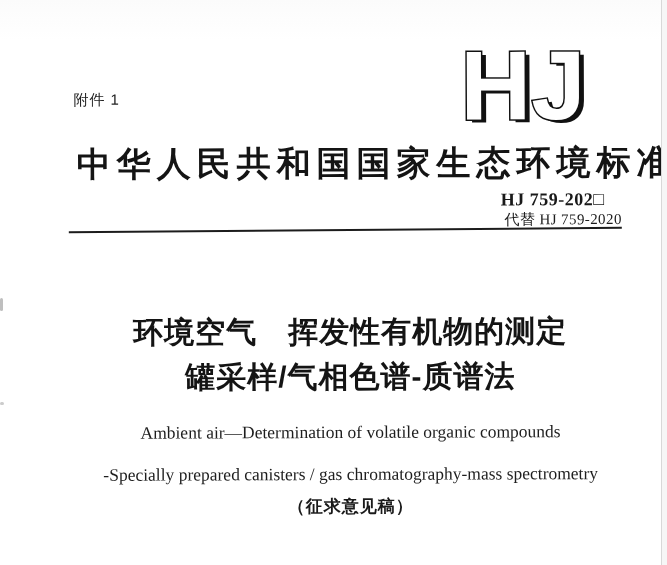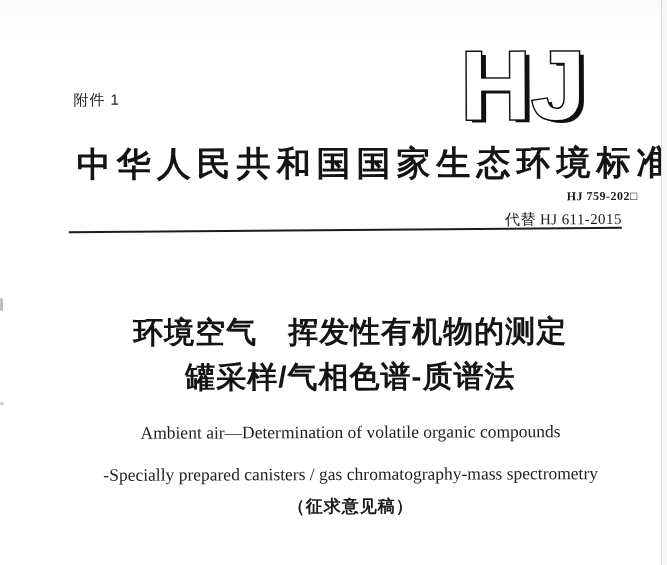--- a/index.html
+++ b/index.html
@@ -21,23 +21,23 @@
   .logo{position:absolute;left:451px;top:30px;width:150px;height:102px;}
 
   .org-heading{
     position:absolute;left:77px;top:141px;
     font-family:"Liberation Serif",serif;
     font-size:34px;font-weight:700;letter-spacing:6px;
     white-space:nowrap;color:#141414;
   }
 
   .std-number{
-    position:absolute;right:29px;top:190px;
+    position:absolute;right:62px;top:190px;
     font-family:"Liberation Serif",serif;
-    font-size:12px;font-weight:600;letter-spacing:0.5px;color:#191919;
+    font-size:18px;font-weight:600;letter-spacing:0.5px;color:#191919;
     white-space:nowrap;
   }
   .replaces-note{
     position:absolute;right:45px;top:211px;
     font-family:"Liberation Serif",serif;
     font-size:15px;font-weight:500;color:#1d1d1d;
     white-space:nowrap;letter-spacing:0.4px;
   }
   .header-rule{
     position:absolute;left:69px;top:229px;width:553px;height:2px;
@@ -73,21 +73,21 @@
 
     <svg class="logo" viewBox="0 0 150 102" xmlns="http://www.w3.org/2000/svg">
       <text x="10" y="90" font-family="Liberation Sans, sans-serif" font-size="98" font-weight="bold" fill="#111111" transform="translate(5,3)">HJ</text>
       <text x="10" y="90" font-family="Liberation Sans, sans-serif" font-size="98" font-weight="bold" fill="#ffffff" stroke="#111111" stroke-width="3" style="paint-order:stroke fill">HJ</text>
     </svg>
 
     <div class="org-heading">中华人民共和国国家生态环境标准</div>
 
     <div class="std-number">HJ 759-202□</div>
 
-    <div class="replaces-note">代替 HJ 611-2015</div>
+    <div class="replaces-note">代替 HJ 759-2020</div>
 
     <div class="header-rule"></div>
 
     <div class="center-block">
       <div class="title-cn title-cn-1">环境空气　挥发性有机物的测定</div>
       <div class="title-cn title-cn-2">罐采样/气相色谱-质谱法</div>
       <div class="title-en title-en-1">Ambient air—Determination of volatile organic compounds</div>
       <div class="title-en title-en-2">-Specially prepared canisters / gas chromatography-mass spectrometry</div>
       <div class="draft-note">（征求意见稿）</div>
     </div>

